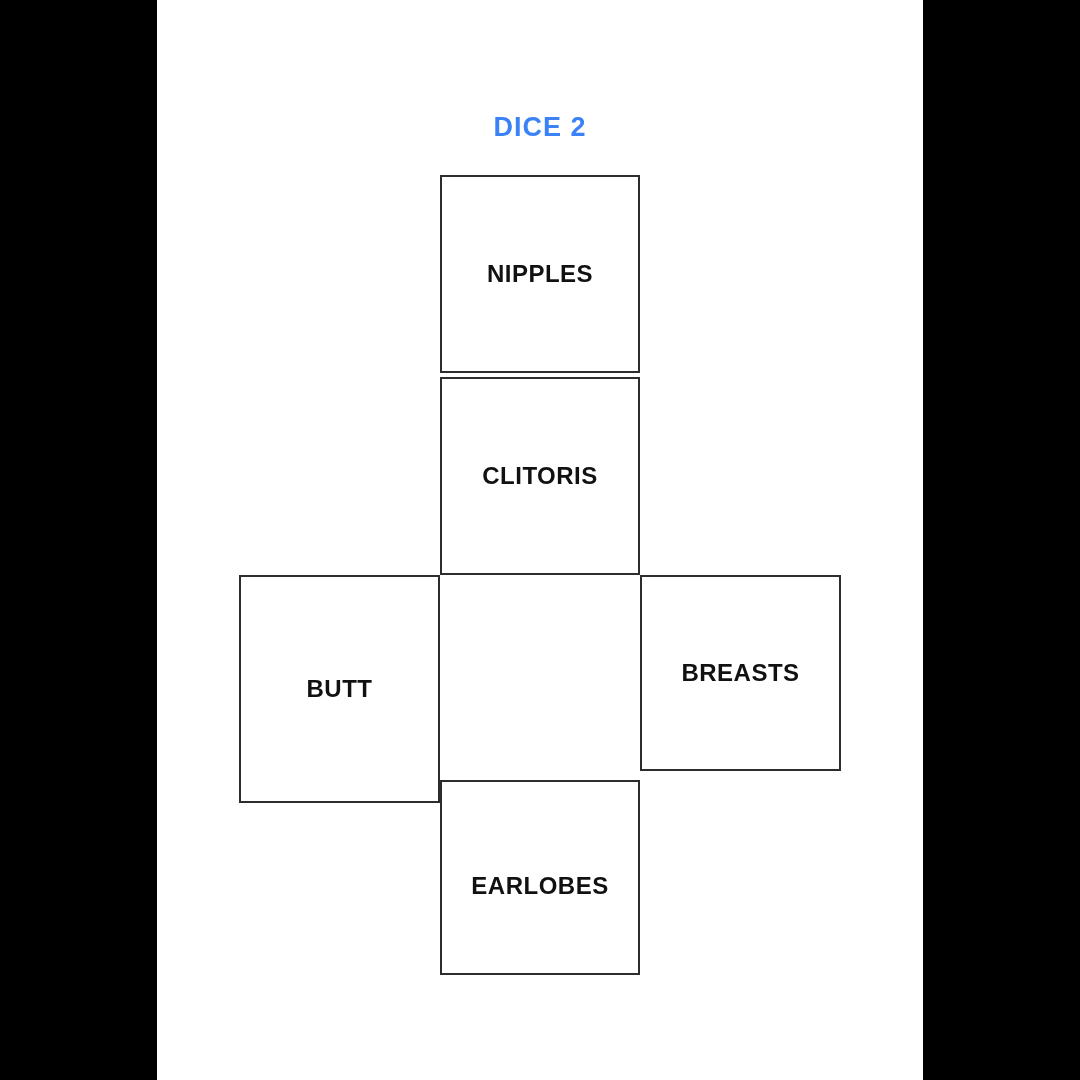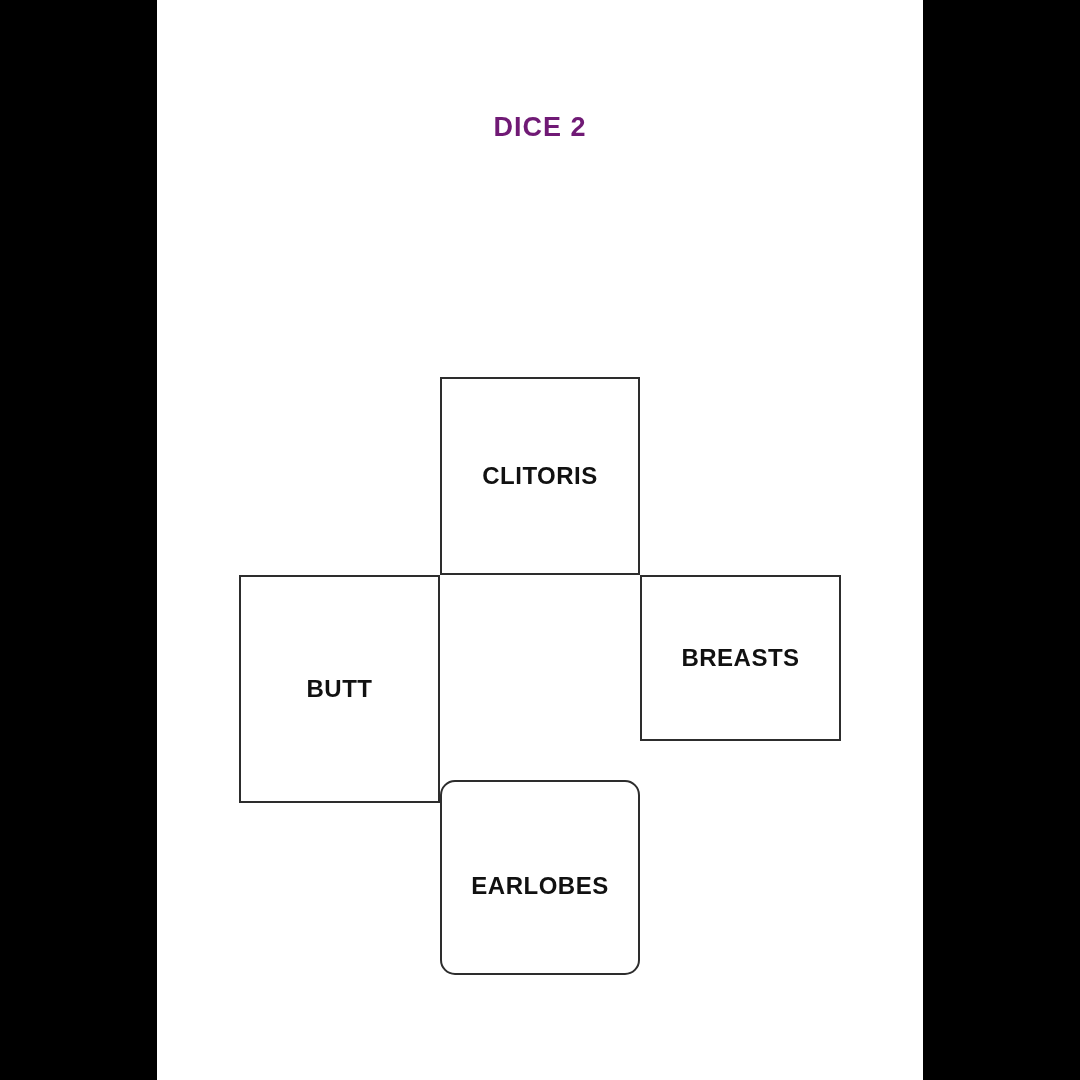--- a/index.html
+++ b/index.html
@@ -27,21 +27,21 @@
 
   .title {
     position: absolute;
     top: 112px;
     left: 0;
     width: 1080px;
     text-align: center;
     font-size: 27px;
     font-weight: bold;
     letter-spacing: 1px;
-    color: #701a75;
+    color: #3b82f6;
   }
 
   .face {
     position: absolute;
     box-sizing: border-box;
     border: 2px solid #2d2d2d;
     background: #ffffff;
     display: flex;
     align-items: center;
     justify-content: center;
@@ -52,34 +52,37 @@
     letter-spacing: 0.5px;
     color: #111111;
     white-space: nowrap;
   }
 
   
   .face-nipples  { left: 440px; top: 175px; width: 200px; height: 198px; }
   .face-clitoris { left: 440px; top: 377px; width: 200px; height: 198px; }
   .face-butt     { left: 239px; top: 575px; width: 201px; height: 228px; }
   .face-neck     { left: 440px; top: 575px; width: 200px; height: 200px; }
-  .face-breasts  { left: 640px; top: 575px; width: 201px; height: 166px; justify-content: center; }
-  .face-earlobes { left: 440px; top: 780px; width: 200px; height: 195px; border-radius: 15px; }
+  .face-breasts  { left: 640px; top: 575px; width: 201px; height: 196px; justify-content: center; }
+  .face-earlobes { left: 440px; top: 780px; width: 200px; height: 195px; }
   .face-earlobes .face-label { padding-top: 16px; }
 </style>
 </head>
 <body>
 
 <div id="stage">
 
   <div class="pillar pillar-left"></div>
   <div class="pillar pillar-right"></div>
 
   <div class="title">DICE 2</div>
 
+  <div class="face face-nipples">
+    <span class="face-label">NIPPLES</span>
+  </div>
 
   <div class="face face-clitoris">
     <span class="face-label">CLITORIS</span>
   </div>
 
   <div class="face face-butt">
     <span class="face-label">BUTT</span>
   </div>
 
 

